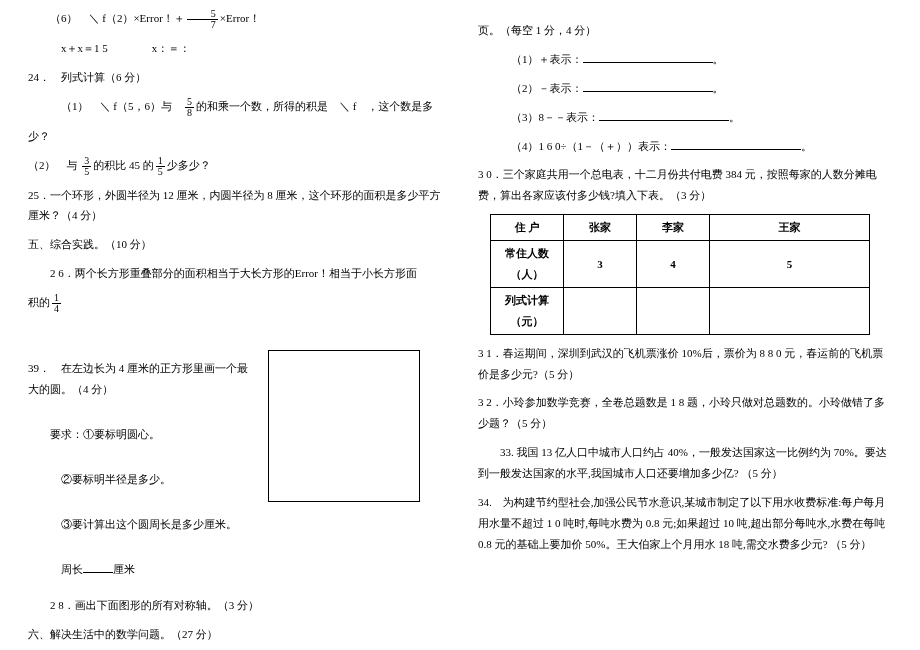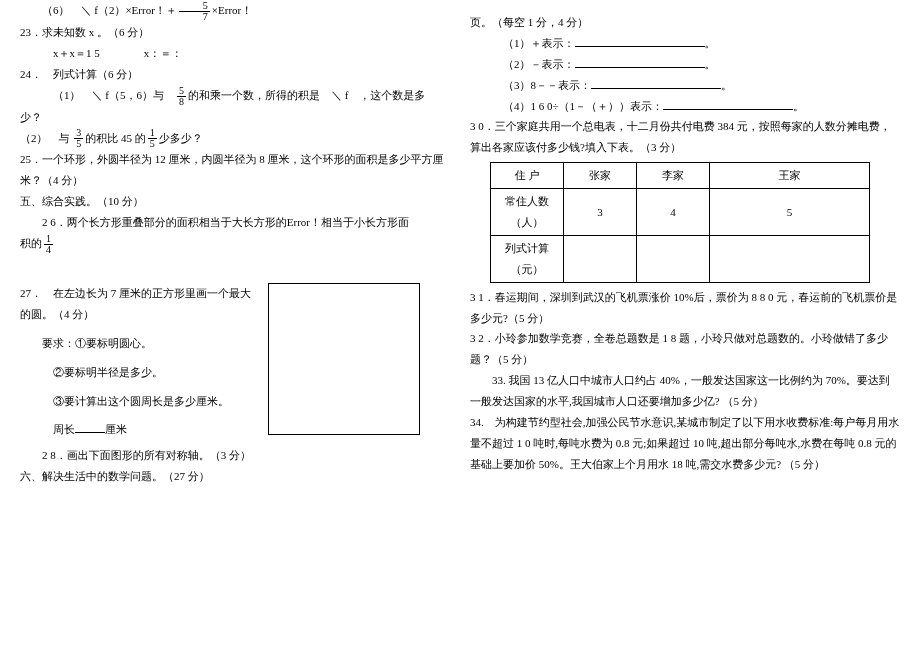--- a/index.html
+++ b/index.html
@@ -53,62 +53,61 @@
   }
   table.elec {
     border-collapse: collapse;
     margin: 4px 0 4px 20px;
     width: 380px;
   }
   table.elec td, table.elec th {
     border: 1px solid #000;
     padding: 2px 6px;
     text-align: center;
-    font-weight: normal;
+    font-weight: bold;
     font-size: 11px;
   }
   .sqbox {
     border: 1px solid #000;
     width: 150px;
     height: 150px;
     float: right;
     margin: 0 30px 10px 10px;
   }
   .q27block { overflow: hidden; }
   .clear { clear: both; }
-  p { margin: 0; }
+  p { margin: 8px; }
 </style>
 </head>
 <body>
 
 <div class="page">
   <div class="col col-left">
     <p class="indent">
       <span>（6）　＼ f（2）×Error！＋</span><span class="frac"><span class="num">5</span><span class="den">7</span></span><span>×Error！</span>
     </p>
-    <p>23．求未知数 x 。（6 分）</p>
     <p class="indent2">x＋x＝1 5　　　　x：＝：</p>
     <p>24．　列式计算（6 分）</p>
     <p class="indent2">
       <span>（1）　＼ f（5，6）与　</span><span class="frac"><span class="num">5</span><span class="den">8</span></span><span>的和乘一个数，所得的积是　＼ f　，这个数是多</span>
     </p>
     <p>少？</p>
     <p>
       <span>（2）　与</span> <span class="frac"><span class="num">3</span><span class="den">5</span></span><span>的积比 45 的</span><span class="frac"><span class="num">1</span><span class="den">5</span></span><span>少多少？</span>
     </p>
     <p>25．一个环形，外圆半径为 12 厘米，内圆半径为 8 厘米，这个环形的面积是多少平方厘米？（4 分）</p>
     <p>五、综合实践。（10 分）</p>
     <p class="indent">2 6．两个长方形重叠部分的面积相当于大长方形的Error！相当于小长方形面</p>
     <p>
       <span>积的</span><span class="frac"><span class="num">1</span><span class="den">4</span></span>
     </p>
     <div style="height:28px;"></div>
     <div class="q27block">
       <div class="sqbox"></div>
-      <p>27．　在左边长为 7 厘米的正方形里画一个最大的圆。（4 分）</p>
+      <p>39．　在左边长为 4 厘米的正方形里画一个最大的圆。（4 分）</p>
       <div style="height:8px;"></div>
       <p class="indent">要求：①要标明圆心。</p>
       <div style="height:8px;"></div>
       <p class="indent2">②要标明半径是多少。</p>
       <div style="height:8px;"></div>
       <p class="indent2">③要计算出这个圆周长是多少厘米。</p>
       <div style="height:8px;"></div>
       <p class="indent2">
         <span>周长</span><span class="blank-short"></span><span>厘米</span>
       </p>

